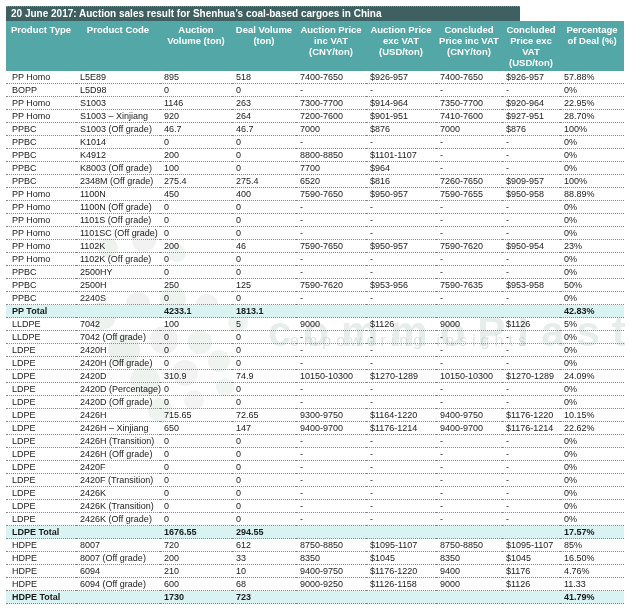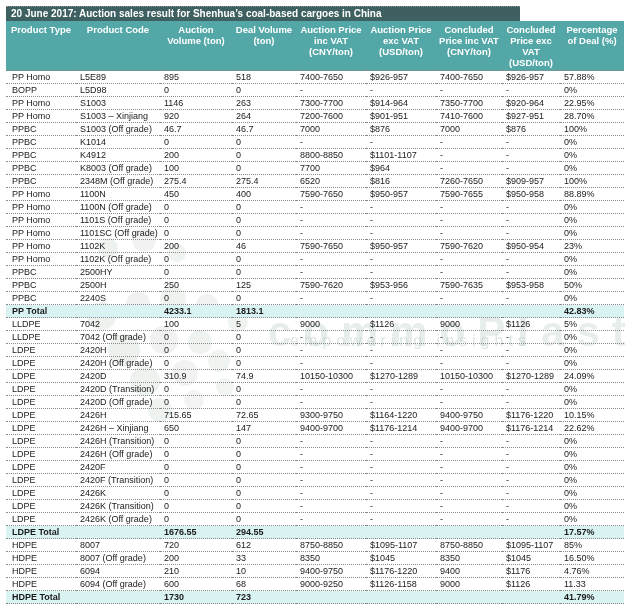--- a/index.html
+++ b/index.html
@@ -355,21 +355,21 @@
           <td>310.9</td>
           <td>74.9</td>
           <td>10150-10300</td>
           <td>$1270-1289</td>
           <td>10150-10300</td>
           <td>$1270-1289</td>
           <td>24.09%</td>
         </tr>
         <tr>
           <td>LDPE</td>
-          <td>2420D (Transition)</td>
+          <td>2420D (Percentage)</td>
           <td>0</td>
           <td>0</td>
           <td>-</td>
           <td>-</td>
           <td>-</td>
           <td>-</td>
           <td>0%</td>
         </tr>
         <tr>
           <td>LDPE</td>

